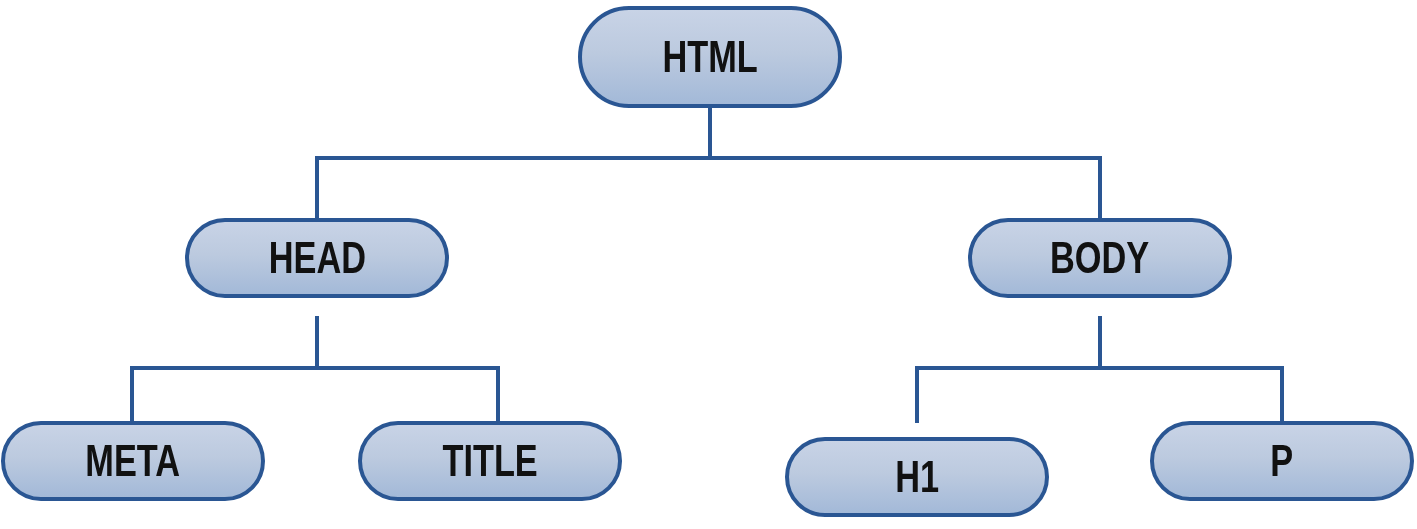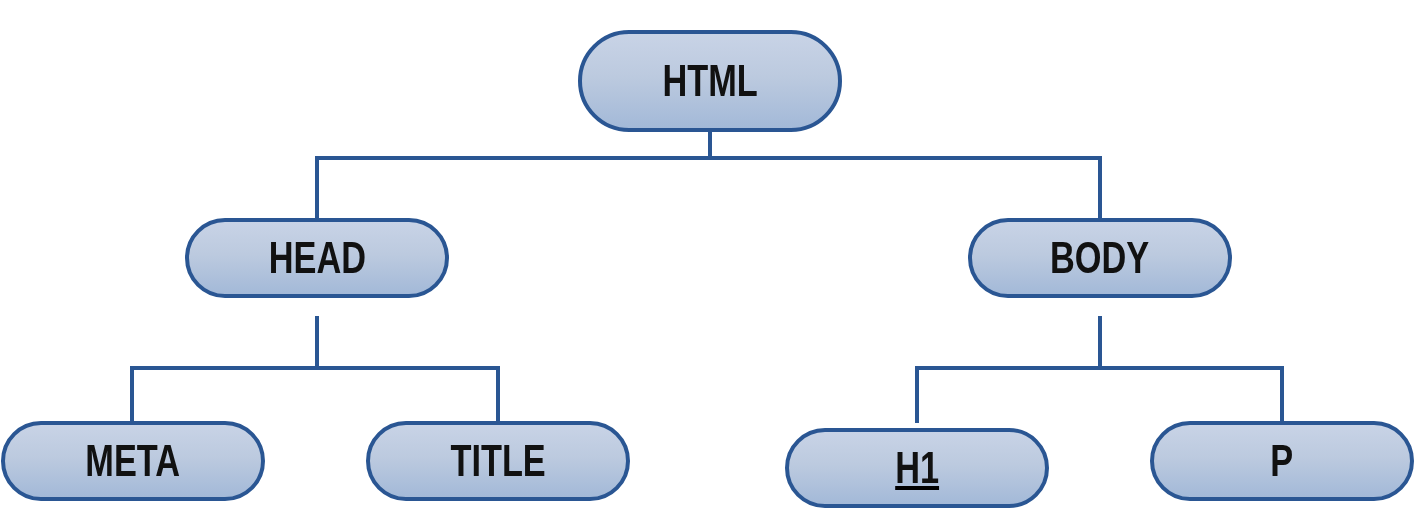--- a/index.html
+++ b/index.html
@@ -40,28 +40,28 @@
     white-space: nowrap;
   }
   .line {
     position: absolute;
     background: var(--connector, #2A5693);
   }
   .vline { width: 4px; }
   .hline { height: 4px; }
 
   
-  #node-html  { left: 578px; top: 6px;   height: 102px; margin-top: 24px; }
+  #node-html  { left: 578px; top: 6px;   height: 102px; }
   
   #node-head  { left: 185px; top: 218px; }
   #node-body  { left: 968px; top: 218px; }
   
   #node-meta  { left: 1px;    top: 421px; }
-  #node-title { left: 366px;  top: 421px; text-align: center; }
-  #node-h1    { left: 785px;  top: 428px; text-decoration: underline; }
+  #node-title { left: 358px;  top: 421px; text-align: center; }
+  #node-h1    { left: 785px;  top: 437px; }
   #node-p     { left: 1150px; top: 421px; }
 
   
   #l1-stem       { left: 708px;  top: 106px; height: 54px; }
   #l1-bar        { left: 315px;  top: 156px; width: 787px; }
   #l1-drop-head  { left: 315px;  top: 156px; height: 64px; }
   #l1-drop-body  { left: 1098px; top: 156px; height: 64px; }
 
   
   #l2l-stem       { left: 315px; top: 316px; height: 54px; }

